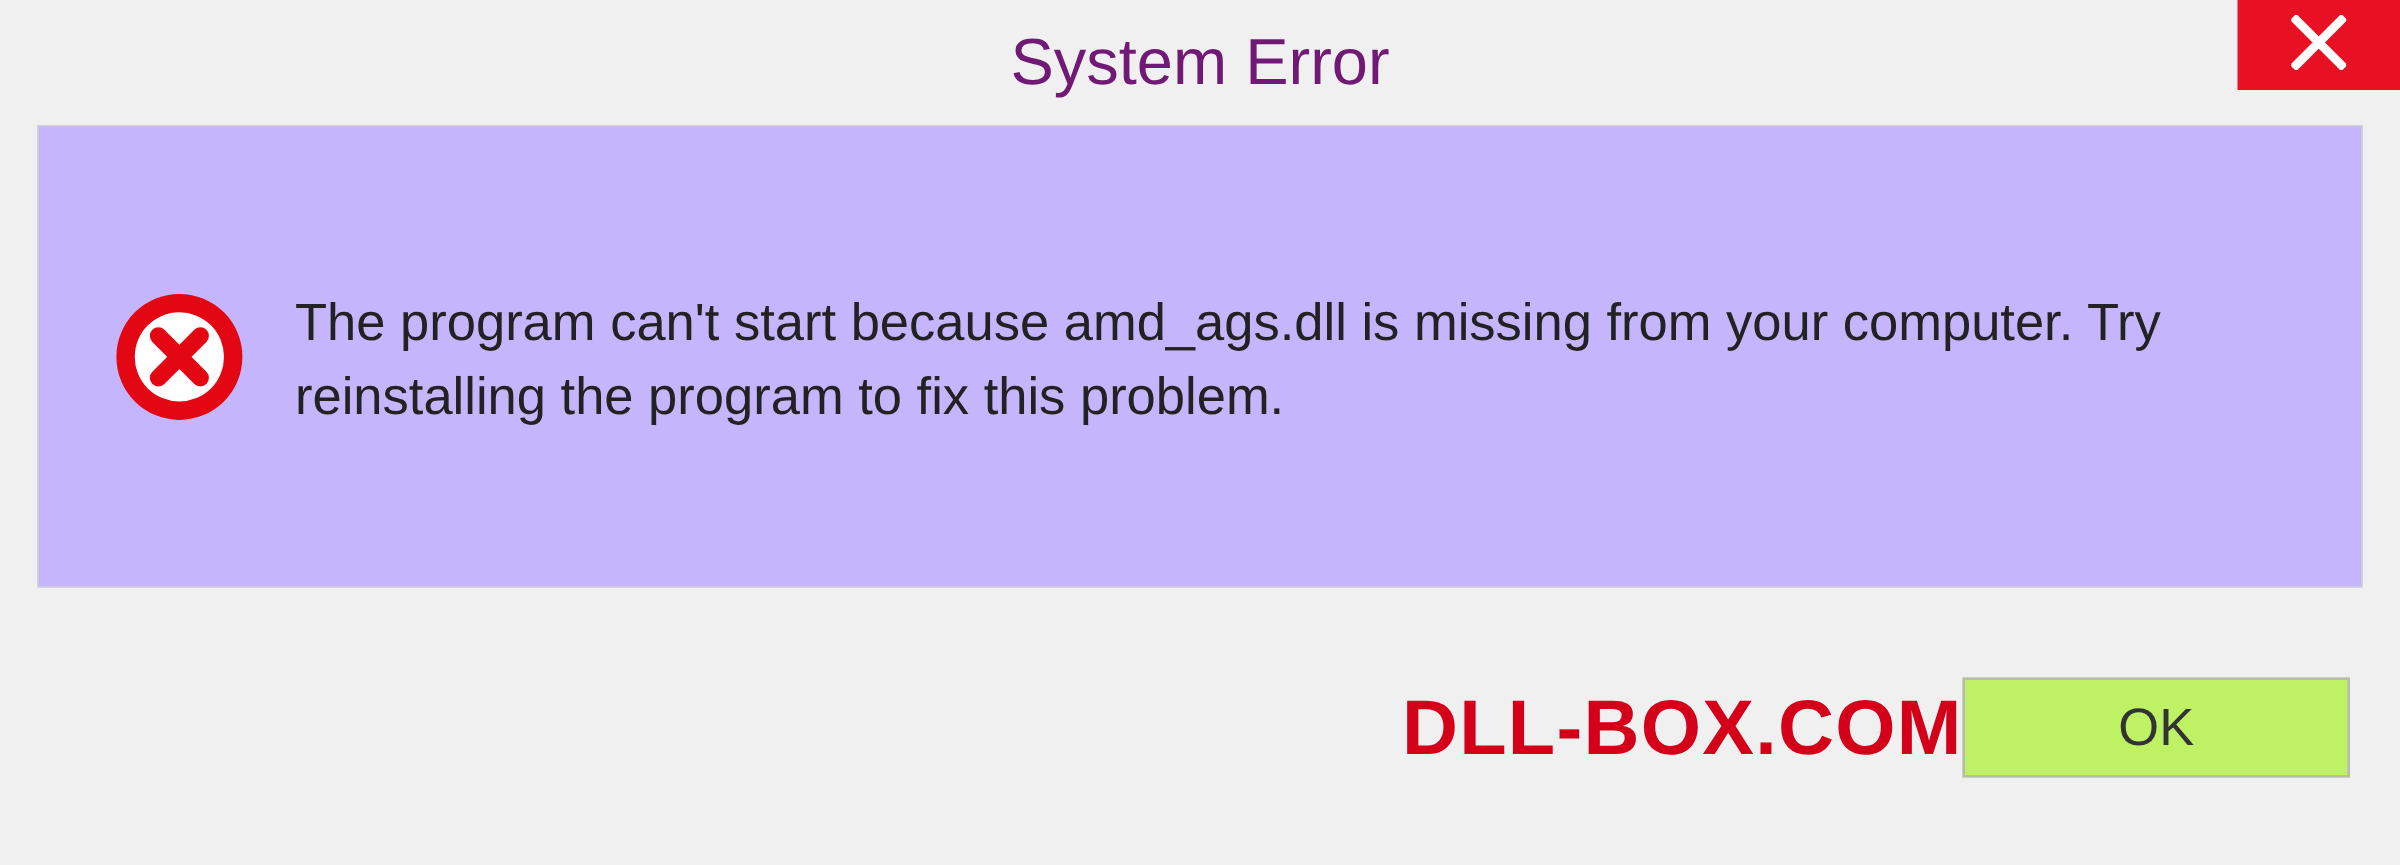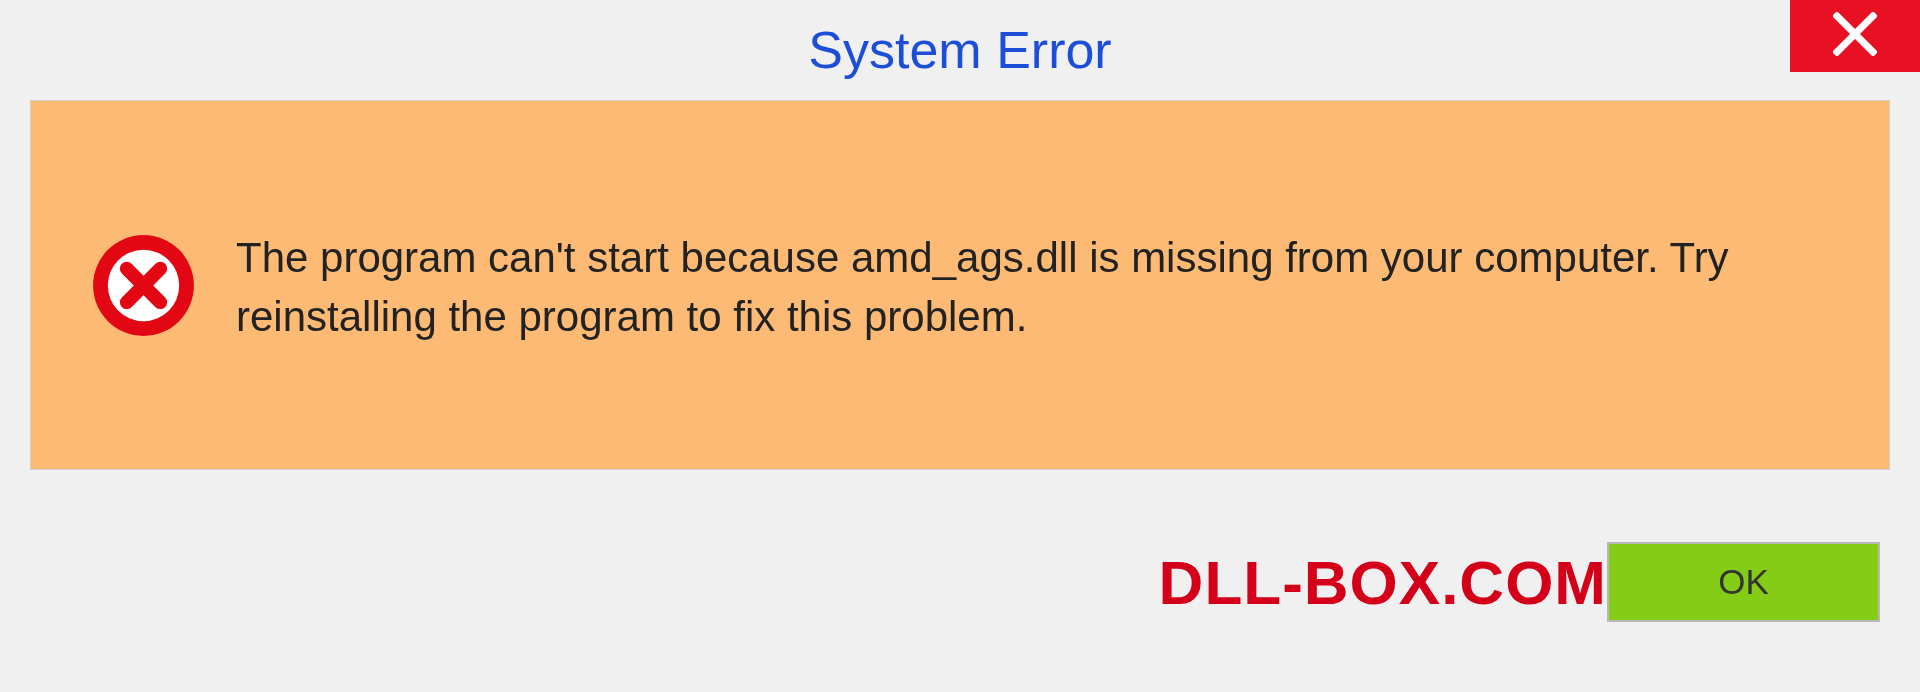--- a/index.html
+++ b/index.html
@@ -12,39 +12,39 @@
   }
   .titlebar {
     position: relative;
     height: 100px;
     display: flex;
     align-items: center;
     justify-content: center;
   }
   .title {
     font-size: 52px;
-    color: #1d4ed8;
+    color: #701a75;
     font-weight: 400;
   }
   .close-btn {
     position: absolute;
     top: 0;
     right: 0;
     width: 130px;
     height: 72px;
     background: #e81123;
     display: flex;
     align-items: center;
     justify-content: center;
     cursor: pointer;
   }
   .close-btn svg { width: 44px; height: 44px; }
   .content-panel {
     margin: 0 30px;
-    background: #fdba74;
+    background: #c4b5fd;
     border: 1px solid #d0d0d0;
     height: 370px;
     display: flex;
     align-items: center;
     padding: 0 60px;
   }
   .error-icon {
     flex: 0 0 auto;
     width: 105px;
     height: 105px;
@@ -72,25 +72,25 @@
     padding: 0 40px 40px 0;
   }
   .watermark {
     font-size: 62px;
     font-weight: 800;
     color: #d4001a;
     letter-spacing: 1px;
     font-family: Arial, sans-serif;
   }
   .ok-btn {
-    width: 273px;
+    width: 310px;
     height: 80px;
-    background: #84cc16;
+    background: #bef264;
     border: 2px solid #b8b8b8;
-    font-size: 35px;
+    font-size: 42px;
     color: #333;
     display: flex;
     align-items: center;
     justify-content: center;
     cursor: pointer;
     font-family: inherit;
   }
 </style>
 </head>
 <body>

